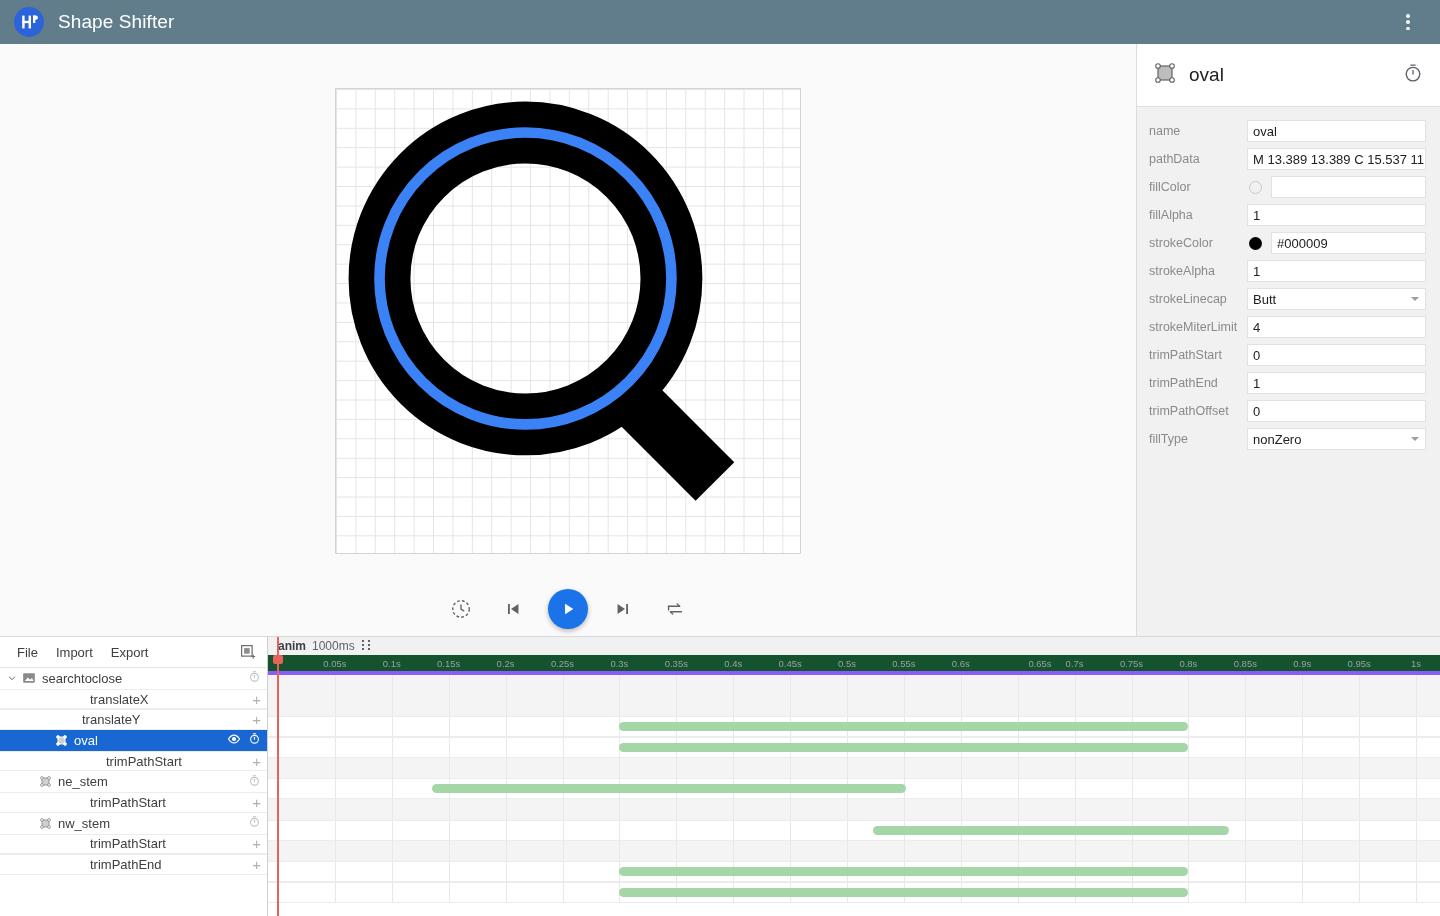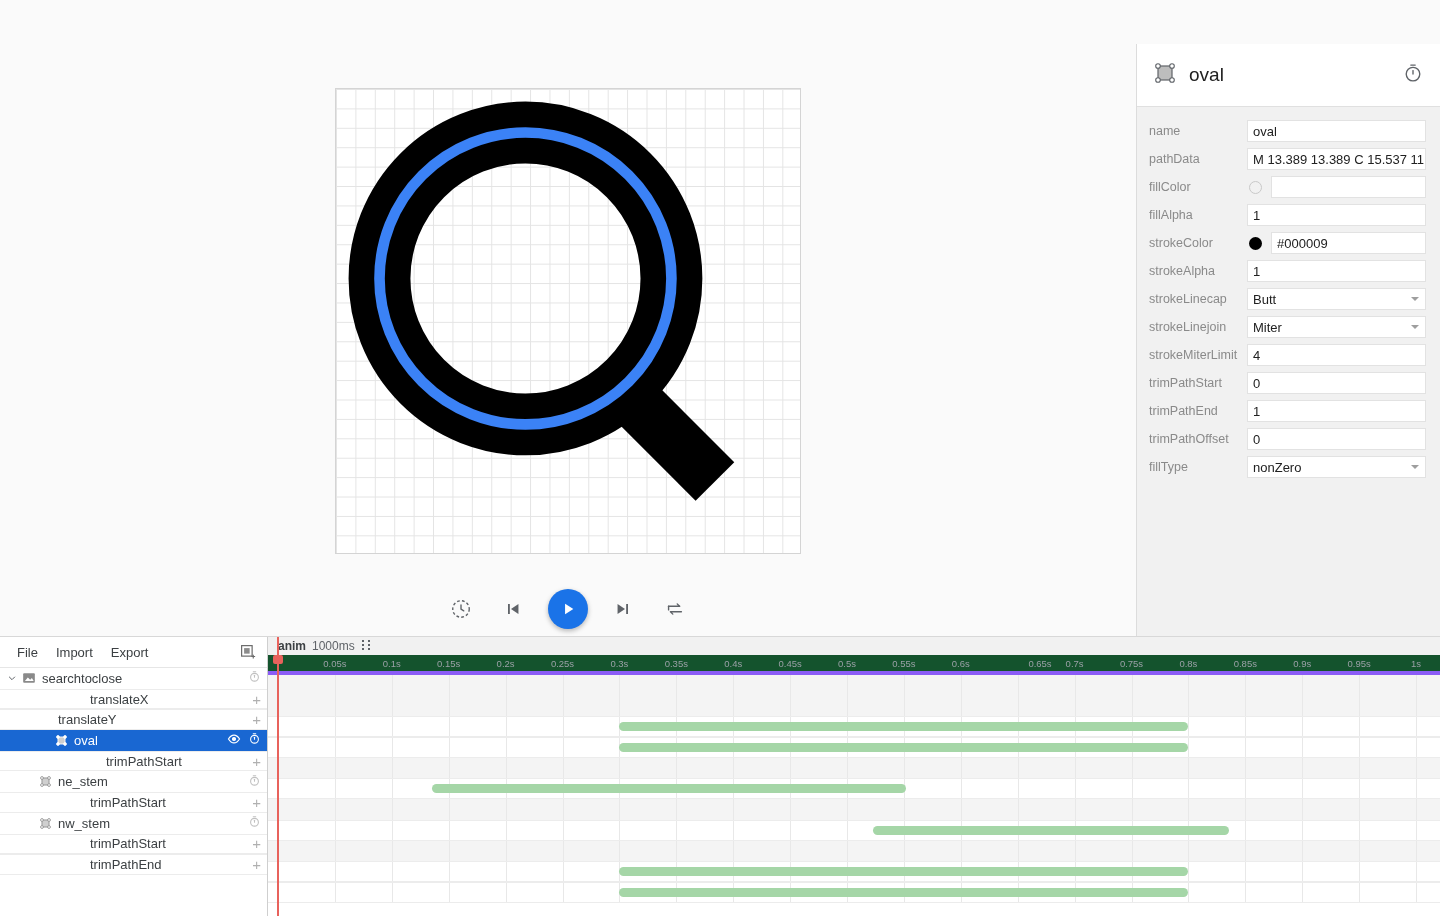--- a/index.html
+++ b/index.html
@@ -213,20 +213,37 @@
   .playhead-head {
     position: absolute; top: 18px; left: -4px;
     width: 10px; height: 9px; background: #e8625c; border-radius: 2px;
   }
 </style>
 </head>
 <body>
 
 <div class="app">
 
+  <div class="topbar">
+    <div class="logo">
+      <svg width="20" height="20" viewBox="0 0 20 20">
+        <rect x="3.2" y="3.6" width="2.4" height="12.8" fill="#fff"></rect>
+        <rect x="9.6" y="3.6" width="2.4" height="12.8" fill="#fff"></rect>
+        <rect x="3.2" y="8.8" width="8.8" height="2.4" fill="#fff"></rect>
+        <rect x="14.0" y="3.6" width="2.3" height="7.4" fill="#fff"></rect>
+        <path d="M14.0 3.6 h2.8 a2.1 2.1 0 0 1 0 4.2 h-2.8 z" fill="#fff"></path>
+      </svg>
+    </div>
+    <div class="app-title">Shape Shifter</div>
+    <div class="overflow-menu">
+      <i></i>
+        <i></i>
+        <i></i>
+    </div>
+  </div>
 
   <div class="canvas-area">
     <div class="artboard">
       <svg width="464" height="464" viewBox="0 0 24 24">
 
         <path d="M 15.3 14.0 L 20.6 19.3 L 18.6 21.3 L 13.3 16.0 Z" fill="#000000"></path>
 
         <circle cx="9.8" cy="9.8" r="7.55" fill="none" stroke="#000000" stroke-width="3.2"></circle>
 
         <circle cx="9.8" cy="9.8" r="7.55" fill="none" stroke="#3b82f6" stroke-width="0.55"></circle>
@@ -313,24 +330,20 @@
         </div>
         <div class="prop-row">
           <div class="prop-label">strokeAlpha</div>
           <div class="prop-field">1</div>
         </div>
         <div class="prop-row">
           <div class="prop-label">strokeLinecap</div>
           <div class="prop-field select">Butt<span class="caret"></span></div>
         </div>
         <div class="prop-row">
-          <div class="prop-label">strokeLinejoin</div>
-          <div class="prop-field select">Miter<span class="caret"></span></div>
-        </div>
-        <div class="prop-row">
           <div class="prop-label">strokeMiterLimit</div>
           <div class="prop-field">4</div>
         </div>
         <div class="prop-row">
           <div class="prop-label">trimPathStart</div>
           <div class="prop-field">0</div>
         </div>
         <div class="prop-row">
           <div class="prop-label">trimPathEnd</div>
           <div class="prop-field">1</div>
@@ -384,21 +397,21 @@
             </span>
           </div>
           <div class="tree-row prop-child" style="padding-left: 52px;">
             <span class="twisty"></span>
             <span class="ticon"></span>
             <span class="tlabel">translateX</span>
             <span class="tright">
               <span class="plus">+</span>
             </span>
           </div>
-          <div class="tree-row prop-child" style="padding-left: 20px;">
+          <div class="tree-row prop-child" style="padding-left: 44px;">
             <span class="twisty"></span>
             <span class="ticon"></span>
             <span class="tlabel">translateY</span>
             <span class="tright">
               <span class="plus">+</span>
             </span>
           </div>
           <div class="tree-row selected" style="padding-left: 36px;">
             <span class="twisty"></span>
             <span class="ticon">

